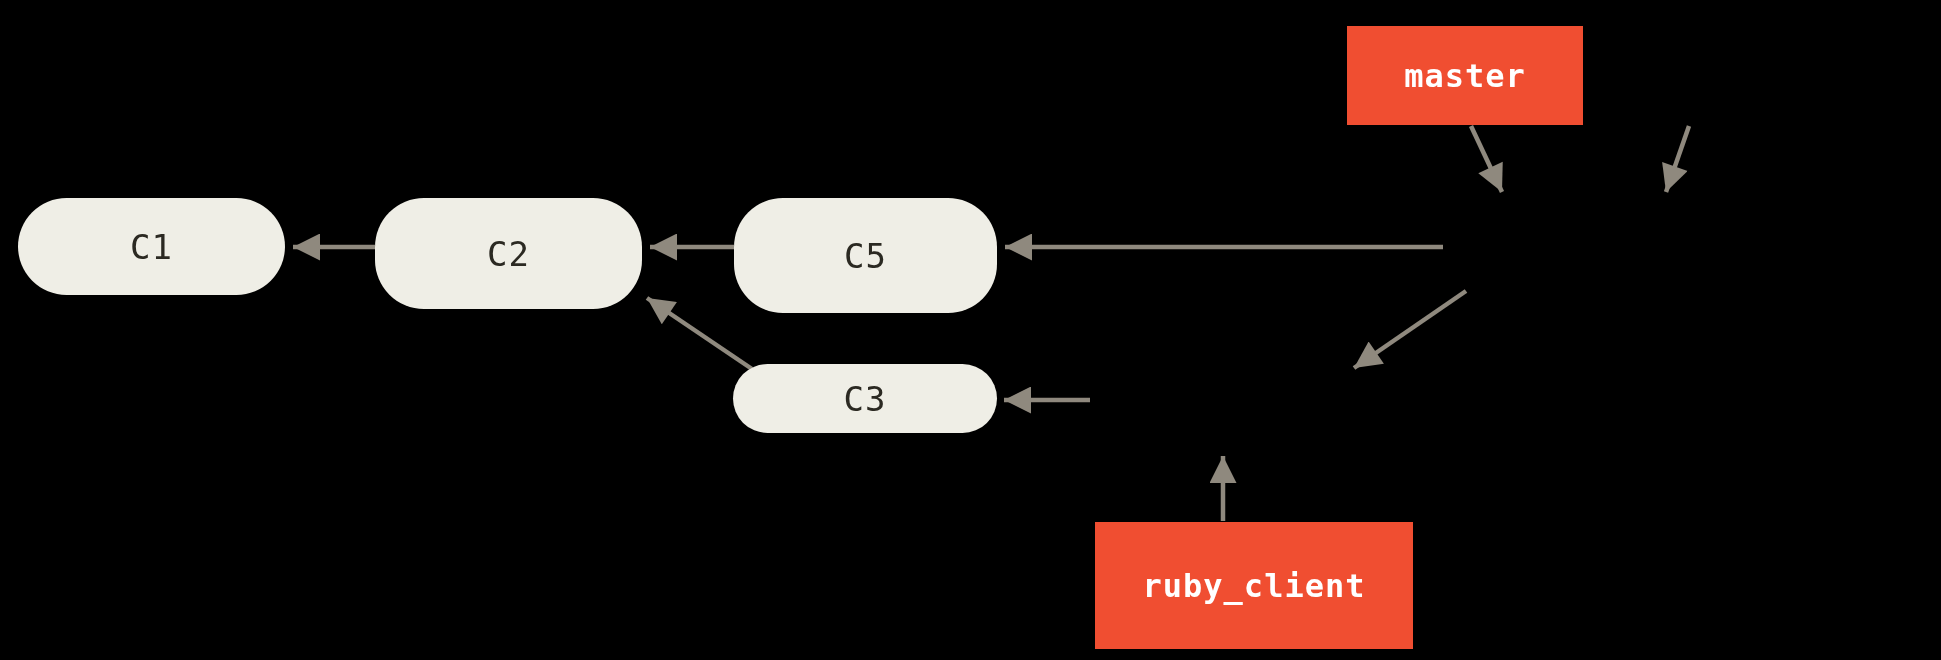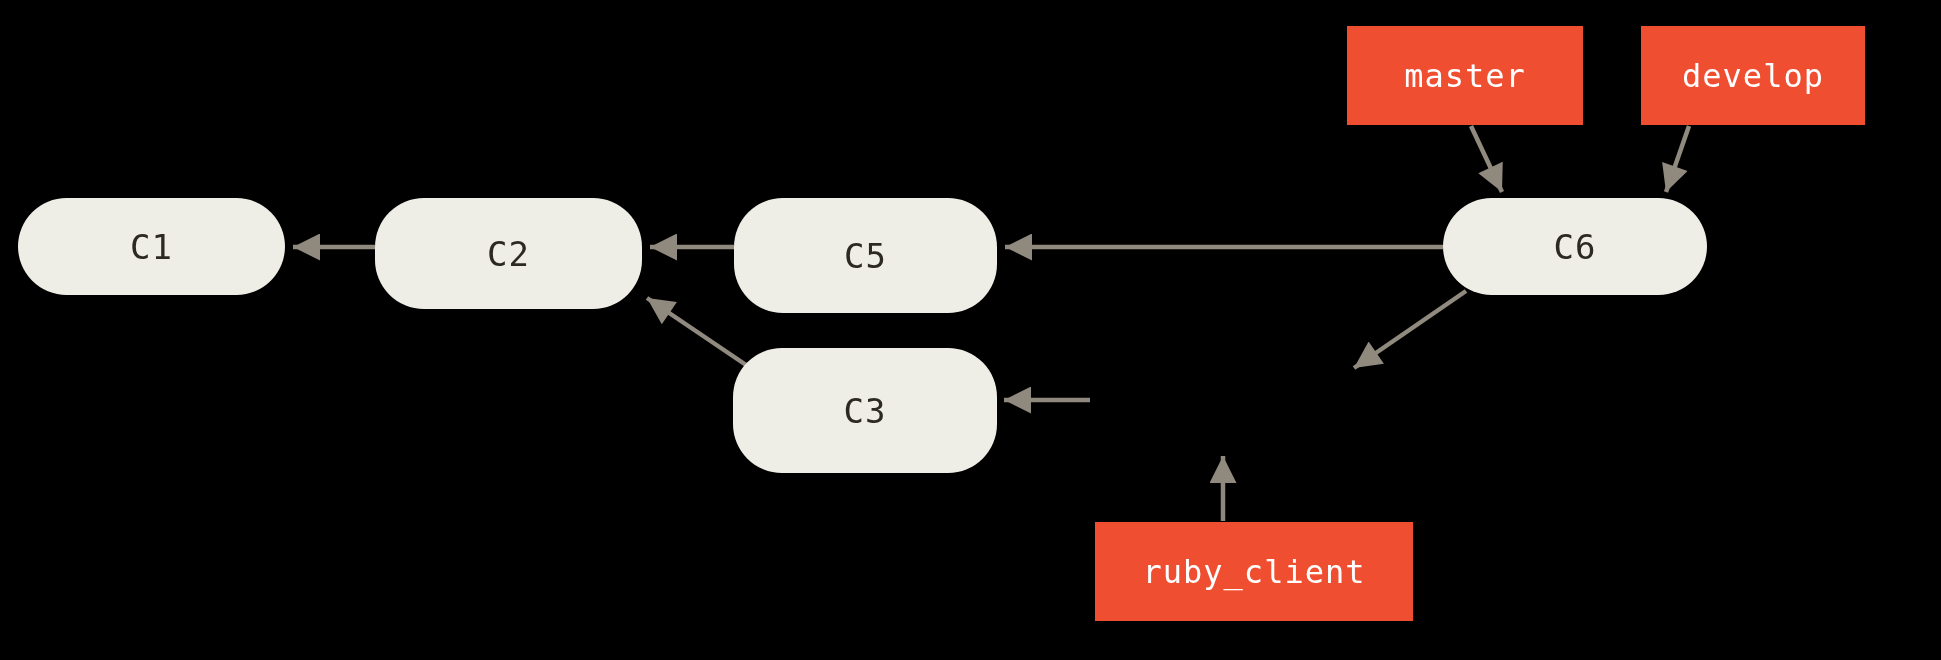--- a/index.html
+++ b/index.html
@@ -33,20 +33,21 @@
   }
   .branch{
     position:absolute;
     background:var(--branch-fill);
     display:flex;align-items:center;justify-content:center;
   }
   .branch span{
     color:var(--branch-text);
     font-size:32px;
     letter-spacing:1px;
+    font-weight:bold;
   }
 </style>
 </head>
 <body>
 
 <div id="stage">
 
   <svg id="edges" viewBox="0 0 1941 660" xmlns="http://www.w3.org/2000/svg">
     <defs>
       <marker id="ah" viewBox="0 0 10 10" refX="10" refY="5" markerWidth="7" markerHeight="6" orient="auto" markerUnits="strokeWidth">
@@ -69,34 +70,28 @@
   </div>
 
   <div class="node" style="left:375px;top:198px;width:267px;height:111px">
     <span>C2</span>
   </div>
 
   <div class="node" style="left:734px;top:198px;width:263px;height:115px">
     <span>C5</span>
   </div>
 
-  <div class="node" style="left:1443px;top:198px;width:264px;height:97px">
-    <span>C6</span>
-  </div>
 
-  <div class="node" style="left:733px;top:348px;width:264px;height:125px">
+  <div class="node" style="left:733px;top:364px;width:264px;height:69px">
     <span>C3</span>
   </div>
 
 
   <div class="branch" style="left:1347px;top:26px;width:236px;height:99px">
     <span>master</span>
   </div>
 
-  <div class="branch" style="left:1641px;top:26px;width:224px;height:99px">
-    <span>develop</span>
-  </div>
 
-  <div class="branch" style="left:1095px;top:522px;width:318px;height:99px">
+  <div class="branch" style="left:1095px;top:522px;width:318px;height:127px">
     <span>ruby_client</span>
   </div>
 
 </div>
 
 </body></html>

